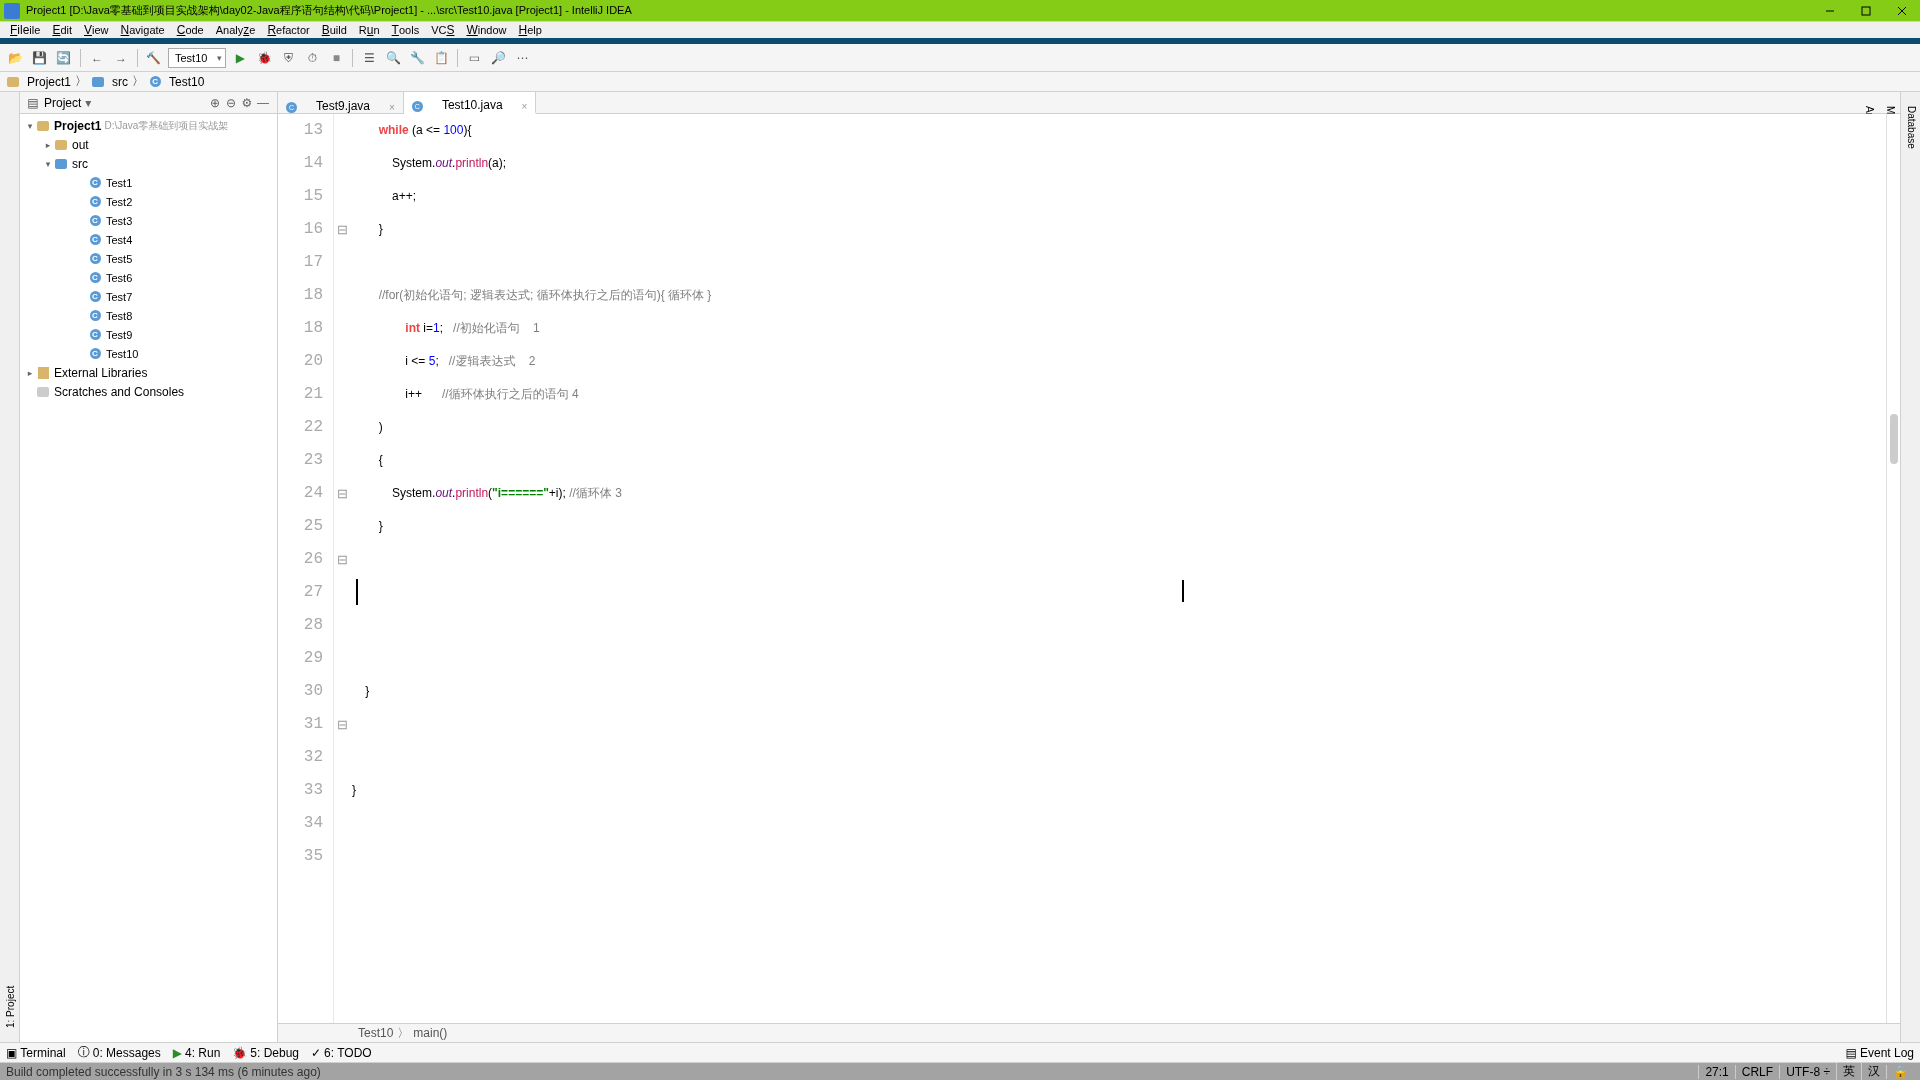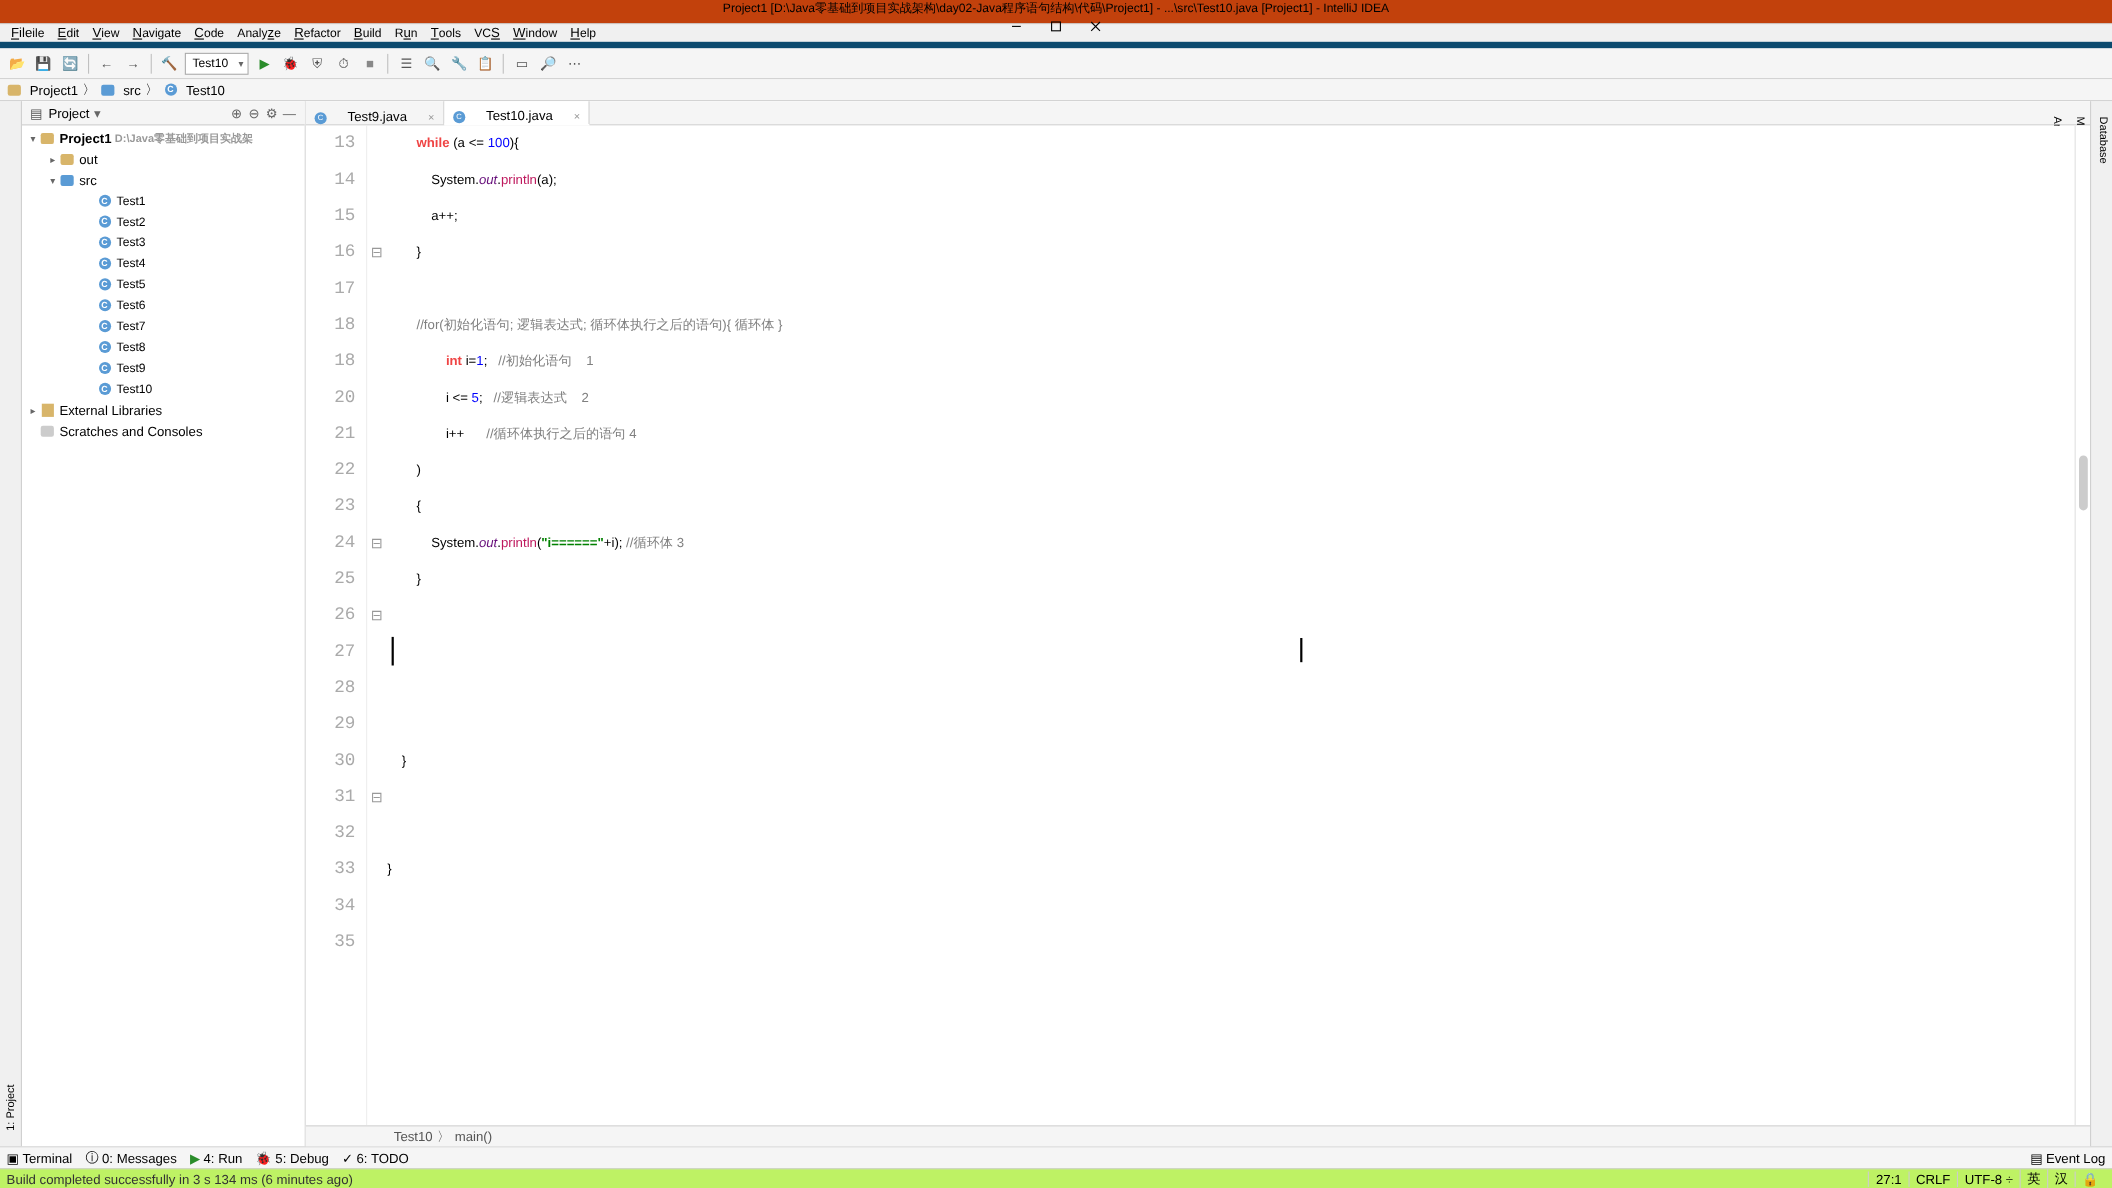--- a/index.html
+++ b/index.html
@@ -1,18 +1,18 @@
 <!DOCTYPE html>
 <html><head>
 <meta charset="utf-8">
 <style>
 * { margin: 0; padding: 0; box-sizing: border-box; font-family: "Segoe UI", Arial, sans-serif; font-size: 12px; }
 body { background: #f0f0f0; overflow: hidden; width: 1920px; height: 1080px; position: relative; }
 
-.title-bar { height: 22px; background: #c2410c; display: flex; align-items: center; padding: 0 4px; border-bottom: 1px solid #d0d0d0; flex-direction: column; }
+.title-bar { height: 22px; background: #84cc16; display: flex; align-items: center; padding: 0 4px; border-bottom: 1px solid #d0d0d0; }
 .title-bar .icon { width: 16px; height: 16px; background: #3a7bd5; margin-right: 6px; border-radius: 2px; }
 .title-text { flex: 1; font-size: 11px; }
 .win-controls { display: flex; gap: 8px; }
 .win-btn { width: 28px; height: 18px; display: flex; align-items: center; justify-content: center; cursor: pointer; }
 .win-btn svg { width: 10px; height: 10px; }
 
 .menu-bar { height: 22px; background: #f0f0f0; display: flex; align-items: center; padding: 0 4px; border-bottom: 6px solid #0c4a6e; }
 .menu-item { padding: 2px 6px; cursor: pointer; font-size: 11px; }
 .menu-item u { text-decoration: underline; }
 
@@ -37,21 +37,21 @@
 .panel-header .title { flex: 1; display: flex; align-items: center; gap: 4px; }
 .panel-header .hbtn { width: 16px; height: 16px; display: flex; align-items: center; justify-content: center; cursor: pointer; color: #666; }
 .tree { padding: 2px 0; overflow: auto; flex: 1; }
 .tree-row { display: flex; align-items: center; height: 19px; padding-left: 4px; cursor: pointer; font-size: 11px; white-space: nowrap; }
 .arrow { width: 12px; font-size: 9px; color: #666; display: inline-block; text-align: center; }
 .ticon { width: 14px; height: 14px; margin-right: 4px; display: inline-flex; align-items: center; justify-content: center; }
 .folder-icon { background: #d8b56a; border-radius: 2px; width: 12px; height: 10px; }
 .src-icon { background: #5a9bd5; border-radius: 2px; width: 12px; height: 10px; }
 .class-icon { background: #5a9bd5; border-radius: 50%; width: 11px; height: 11px; color: #fff; font-size: 8px; font-weight: bold; display: flex; align-items: center; justify-content: center; }
 .lib-icon { background: #d8b56a; width: 11px; height: 12px; }
-.proj-path { color: #999; font-size: 10px; font-weight: bold; }
+.proj-path { color: #999; font-size: 10px; }
 
 .editor-panel { flex: 1; display: flex; flex-direction: column; background: #fff; }
 .tab-row { height: 22px; display: flex; border-bottom: 1px solid #d0d0d0; background: #f5f5f5; }
 .ed-tab { padding: 0 8px; display: flex; align-items: flex-end; gap: 19px; border-right: 1px solid #d0d0d0; font-size: 11px; cursor: pointer; }
 .ed-tab.active { background: #fff; border-bottom: 2px solid #fff; margin-bottom: -1px; }
 .ed-tab .close { color: #999; font-size: 10px; }
 .file-icon-sm { width: 11px; height: 11px; background: #5a9bd5; border-radius: 50%; color: #fff; font-size: 7px; display: flex; align-items: center; justify-content: center; }
 
 .code-area { flex: 1; display: flex; overflow: hidden; position: relative; }
 .gutter-col { width: 56px; background: #fff; border-right: 1px solid #e8e8e8; }
@@ -72,21 +72,21 @@
 .text-cursor { position: absolute; width: 2px; height: 22px; background: #000; }
 .scroll-strip { width: 14px; background: #fff; border-left: 1px solid #e0e0e0; position: relative; }
 .strip-thumb { position: absolute; right: 2px; width: 8px; height: 50px; background: #ccc; border-radius: 4px; top: 300px; }
 
 .crumb-bar2 { height: 19px; background: #f5f5f5; border-top: 1px solid #d0d0d0; display: flex; align-items: center; padding-left: 80px; font-size: 11px; color: #555; gap: 4px; }
 
 .bottom-tools { height: 20px; background: #f5f5f5; border-top: 1px solid #d0d0d0; display: flex; align-items: center; padding: 0 6px; gap: 12px; font-size: 11px; }
 .btool { display: flex; align-items: center; gap: 3px; cursor: pointer; }
 .btool-right { margin-left: auto; }
 
-.status-bar { height: 18px; background: #bef264; border-top: 1px solid #d0d0d0; display: flex; align-items: center; padding: 0 6px; font-size: 11px; }
+.status-bar { height: 18px; background: #a3a3a3; border-top: 1px solid #d0d0d0; display: flex; align-items: center; padding: 0 6px; font-size: 11px; }
 .status-msg { flex: 1; color: #333; }
 .status-item { padding: 0 6px; border-left: 1px solid #ccc; }
 
 .pad-icon { width: 14px; height: 14px; display: inline-flex; align-items: center; justify-content: center; color: #555; }
 </style>
 </head>
 <body>
 
 <div class="title-bar">
   <div class="icon"></div>

